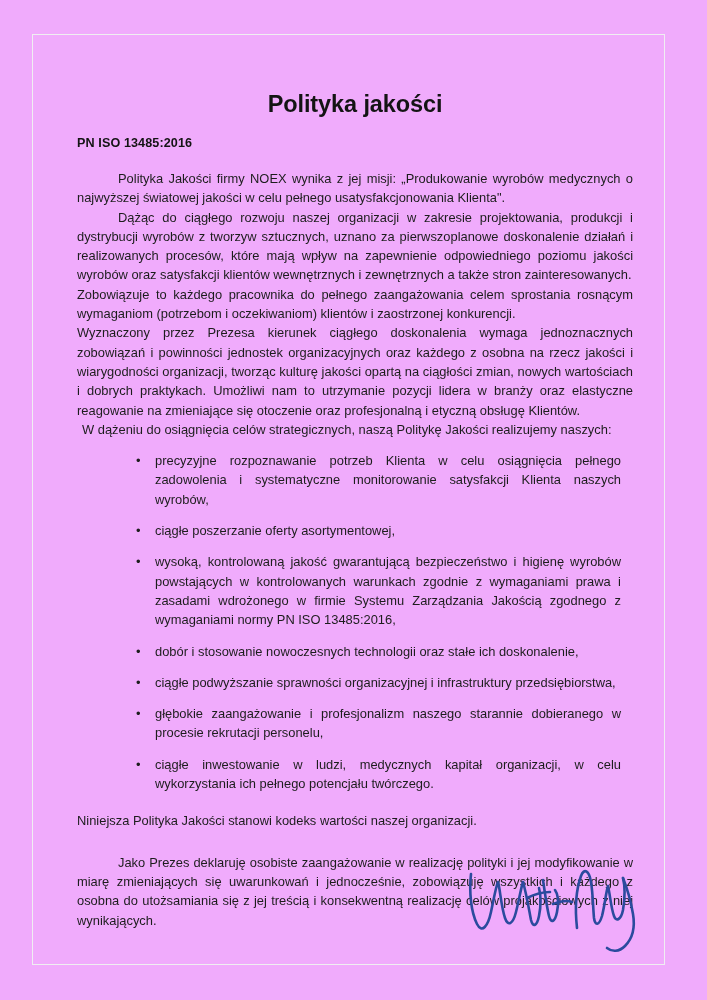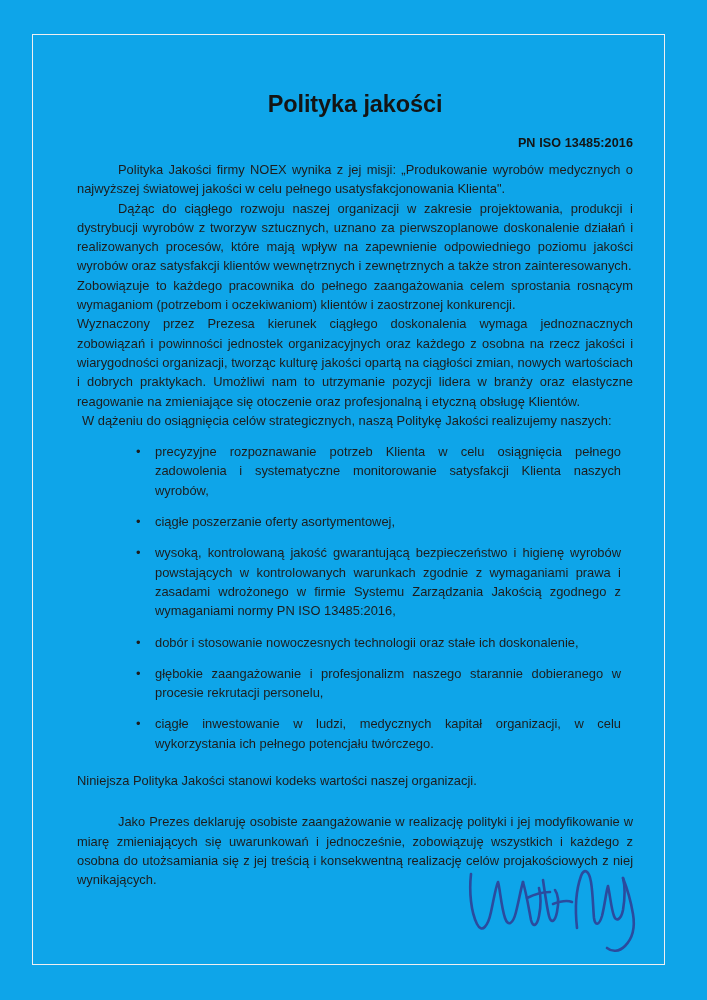--- a/index.html
+++ b/index.html
@@ -5,21 +5,21 @@
 <style>
   html, body {
     margin: 0;
     padding: 0;
     background: #ffffff;
   }
   #page {
     position: relative;
     width: 707px;
     height: 1000px;
-    background: #0ea5e9;
+    background: #f0abfc;
     overflow: hidden;
     font-family: "Liberation Sans", sans-serif;
     color: #1b1b1b;
   }
   
   #scan-border {
     position: absolute;
     left: 32px;
     top: 34px;
     width: 633px;
@@ -37,21 +37,21 @@
   .doc-title {
     text-align: center;
     font-size: 23.5px;
     font-weight: bold;
     letter-spacing: -0.1px;
     margin: 0;
     padding-top: 91px;
     color: #141414;
   }
   .doc-subtitle {
-    text-align: right;
+    text-align: left;
     font-size: 12.6px;
     font-weight: bold;
     margin: 0;
     padding-top: 18px;
     letter-spacing: 0.1px;
     color: #141414;
   }
   .para {
     font-size: 12.9px;
     line-height: 19.3px;
@@ -101,33 +101,34 @@
 <div id="page">
 
   <div id="scan-border"></div>
 
   <div id="content">
 
     <h1 class="doc-title">Polityka jakości</h1>
 
     <h2 class="doc-subtitle">PN ISO 13485:2016</h2>
 
-    <div style="margin-top:10px;">
+    <div style="margin-top:19px;">
       <p class="para indent">Polityka Jakości firmy NOEX wynika z jej misji: „Produkowanie wyrobów medycznych o najwyższej światowej jakości w celu pełnego usatysfakcjonowania Klienta".</p>
       <p class="para indent">Dążąc do ciągłego rozwoju naszej organizacji w zakresie projektowania, produkcji i dystrybucji wyrobów z tworzyw sztucznych, uznano za pierwszoplanowe doskonalenie działań i realizowanych procesów, które mają wpływ na zapewnienie odpowiedniego poziomu jakości wyrobów oraz satysfakcji klientów wewnętrznych i zewnętrznych a także stron zainteresowanych.</p>
       <p class="para">Zobowiązuje to każdego pracownika do pełnego zaangażowania celem sprostania rosnącym wymaganiom (potrzebom i oczekiwaniom) klientów i zaostrzonej konkurencji.</p>
       <p class="para">Wyznaczony przez Prezesa kierunek ciągłego doskonalenia wymaga jednoznacznych zobowiązań i powinności jednostek organizacyjnych oraz każdego z osobna na rzecz jakości i wiarygodności organizacji, tworząc kulturę jakości opartą na ciągłości zmian, nowych wartościach i dobrych praktykach. Umożliwi nam to utrzymanie pozycji lidera w branży oraz elastyczne reagowanie na zmieniające się otoczenie oraz profesjonalną i etyczną obsługę Klientów.</p>
       <p class="para tiny-indent">W dążeniu do osiągnięcia celów strategicznych, naszą Politykę Jakości realizujemy naszych:</p>
     </div>
 
     <ul class="bullets">
       <li>precyzyjne rozpoznawanie potrzeb Klienta w celu osiągnięcia pełnego zadowolenia i systematyczne monitorowanie satysfakcji Klienta naszych wyrobów,</li>
       <li>ciągłe poszerzanie oferty asortymentowej,</li>
       <li>wysoką, kontrolowaną jakość gwarantującą bezpieczeństwo i higienę wyrobów powstających w kontrolowanych warunkach zgodnie z wymaganiami prawa i zasadami wdrożonego w firmie Systemu Zarządzania Jakością zgodnego z wymaganiami normy PN ISO 13485:2016,</li>
       <li>dobór i stosowanie nowoczesnych technologii oraz stałe ich doskonalenie,</li>
+      <li>ciągłe podwyższanie sprawności organizacyjnej i infrastruktury przedsiębiorstwa,</li>
       <li>głębokie zaangażowanie i profesjonalizm naszego starannie dobieranego w procesie rekrutacji personelu,</li>
       <li>ciągłe inwestowanie w ludzi, medycznych kapitał organizacji, w celu wykorzystania ich pełnego potencjału twórczego.</li>
     </ul>
 
     <p class="para closing-block">Niniejsza Polityka Jakości stanowi kodeks wartości naszej organizacji.</p>
 
     <p class="para indent closing-block2">Jako Prezes deklaruję osobiste zaangażowanie w realizację polityki i jej modyfikowanie w miarę zmieniających się uwarunkowań i jednocześnie, zobowiązuję wszystkich i każdego z osobna do utożsamiania się z jej treścią i konsekwentną realizację celów projakościowych z niej wynikających.</p>
 
   </div>
 

